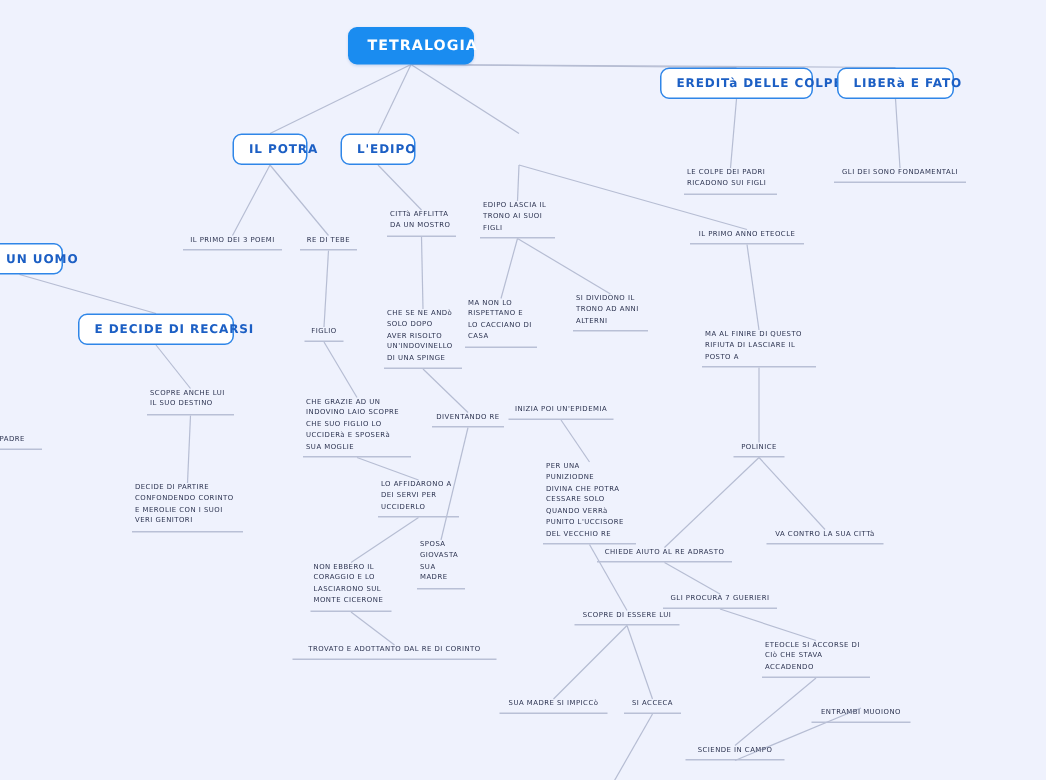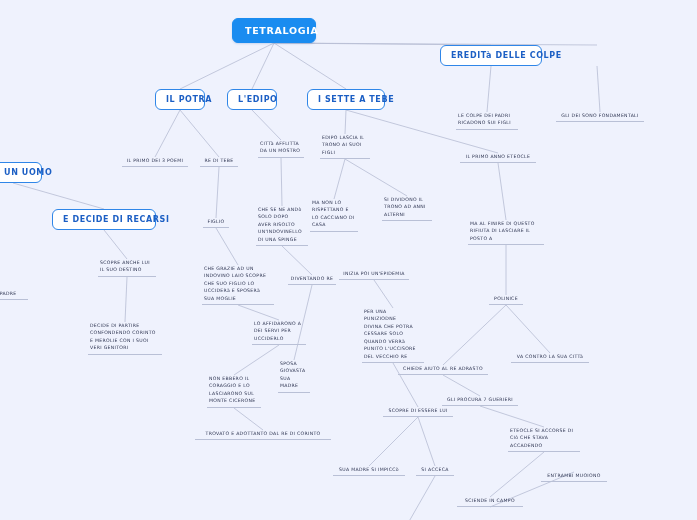--- a/index.html
+++ b/index.html
@@ -110,23 +110,23 @@
       <line x1="435" y1="460" x2="407" y2="509" stroke="#b6bdd3" stroke-width="0.8"></line>
       <line x1="506" y1="289" x2="550" y2="337" stroke="#b6bdd3" stroke-width="0.8"></line>
       <line x1="506" y1="289" x2="443" y2="349" stroke="#b6bdd3" stroke-width="0.8"></line>
       <line x1="443" y1="359" x2="480" y2="380" stroke="#b6bdd3" stroke-width="0.8"></line>
       <line x1="480" y1="390" x2="544" y2="411" stroke="#b6bdd3" stroke-width="0.8"></line>
       <line x1="544" y1="436" x2="490" y2="481" stroke="#b6bdd3" stroke-width="0.8"></line>
       <line x1="490" y1="491" x2="574" y2="456" stroke="#b6bdd3" stroke-width="0.8"></line>
     </svg>
 <div class="node root center" style="left: 232px; top: 2px; width: 84px;">TETRALOGIA</div>
     <div class="node framed center" style="left: 440px; top: 29px; width: 102px;">EREDITà DELLE COLPE</div>
+    <div class="node framed center" style="left: 558px; top: 29px; width: 78px;">LIBERà E FATO</div>
     <div class="node framed center" style="left: 155px; top: 73px; width: 50px;">IL POTRA</div>
     <div class="node framed center" style="left: 227px; top: 73px; width: 50px;">L'EDIPO</div>
-    <div class="node framed center" style="left: 307px; top: 73px; width: 78px;">I SETTE A TEBE</div>
     <div class="node framed center" style="left: -16px; top: 146px; width: 58px;">L UN UOMO</div>
     <div class="node framed center" style="left: 52px; top: 193px; width: 104px;">E DECIDE DI RECARSI</div>
     <div class="node plain center" style="left: 122px; top: 141px; width: 66px;">IL PRIMO DEI 3 POEMI</div>
     <div class="node plain center" style="left: 200px; top: 141px; width: 38px;">RE DI TEBE</div>
     <div class="node plain" style="left: 258px; top: 124px; width: 46px;">CITTà AFFLITTA
 DA UN MOSTRO</div>
     <div class="node plain" style="left: 320px; top: 118px; width: 50px;">EDIPO LASCIA IL
 TRONO AI SUOI
 FIGLI</div>
     <div class="node plain" style="left: 456px; top: 96px; width: 62px;">LE COLPE DEI PADRI

